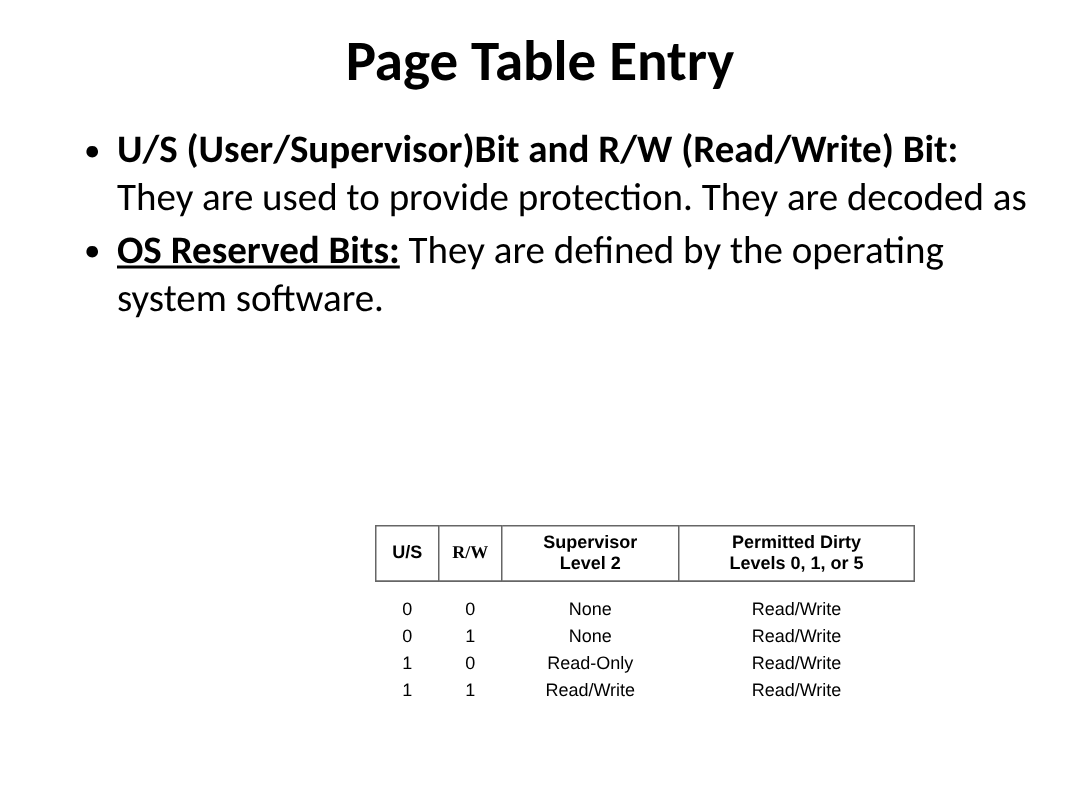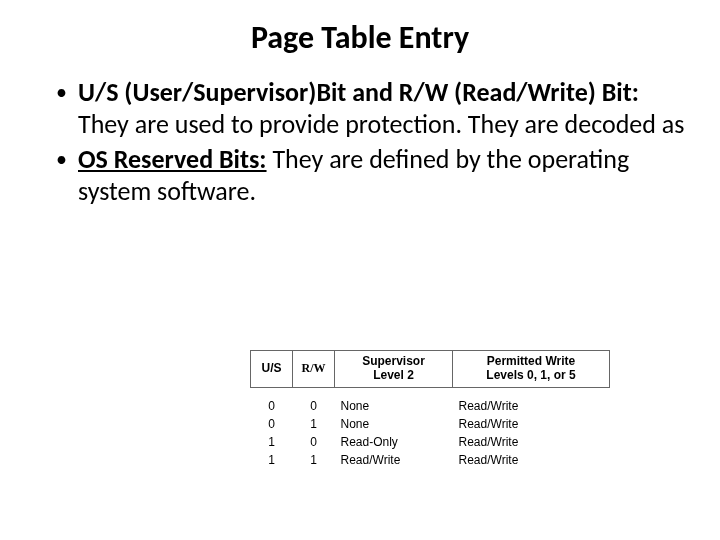--- a/index.html
+++ b/index.html
@@ -11,21 +11,21 @@
     color: #000;
     overflow: hidden;
     position: relative;
   }
   .slide {
     width: 100%;
     height: 100%;
     padding: 18px 30px 0 30px;
   }
   .title {
-    font-size: 32px;
+    font-size: 38px;
     font-weight: 700;
     text-align: center;
     margin-bottom: 20px;
   }
   ul.bullets {
     list-style: none;
     padding-left: 0;
   }
   ul.bullets > li {
     font-size: 26px;
@@ -58,21 +58,21 @@
   }
   .ptable th {
     font-weight: 700;
     border: 1px solid #666;
     padding: 4px 6px;
     vertical-align: middle;
     line-height: 1.15;
     background: #fff;
   }
   .ptable td {
-    text-align: left;
+    text-align: center;
     border: none;
     padding: 2px 6px 0 6px;
     font-size: 12px;
     line-height: 1.35;
   }
   .ptable td.c { text-align: center; }
   .ptable tbody tr:first-child td { padding-top: 10px; }
   .col-us { width: 42px; }
   .col-rw { width: 42px; font-family: Liberation Serif, serif; }
   .col-p3 { width: 118px; }
@@ -89,21 +89,21 @@
     <li><span class="bu">OS Reserved Bits:</span><span> They are defined by the operating system software.</span></li>
   </ul>
 
   <div class="table-wrap">
     <table class="ptable">
       <thead>
         <tr>
           <th class="col-us">U/S</th>
           <th class="col-rw">R/W</th>
           <th class="col-p3"><span>Supervisor</span><br><span>Level 2</span></th>
-          <th class="col-pa"><span>Permitted Write</span><br><span>Levels 0, 1, or 5</span></th>
+          <th class="col-pa"><span>Permitted Dirty</span><br><span>Levels 0, 1, or 5</span></th>
         </tr>
       </thead>
       <tbody>
         <tr>
           <td class="c">0</td>
           <td class="c">0</td>
           <td>None</td>
           <td>Read/Write</td>
         </tr>
         <tr>

